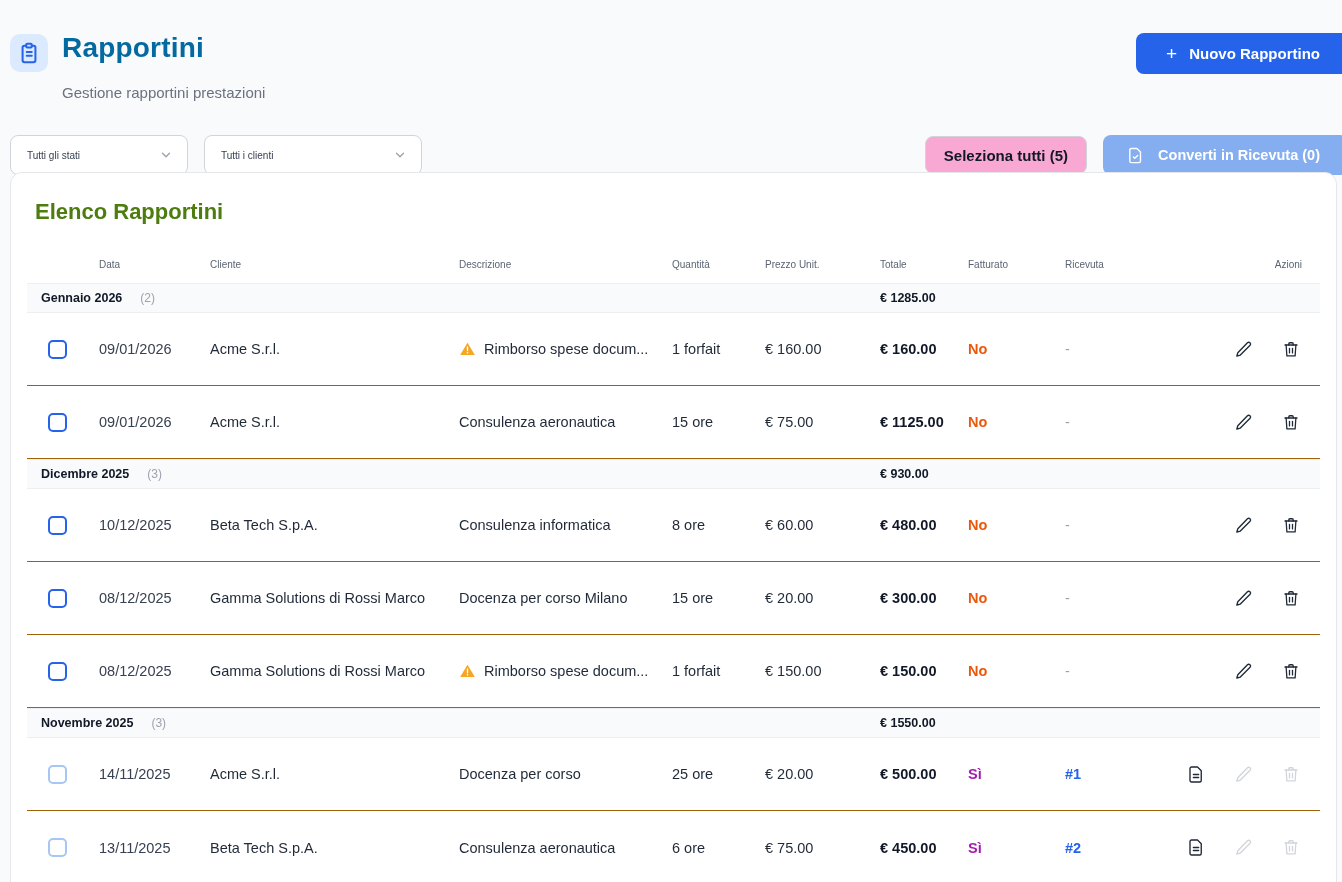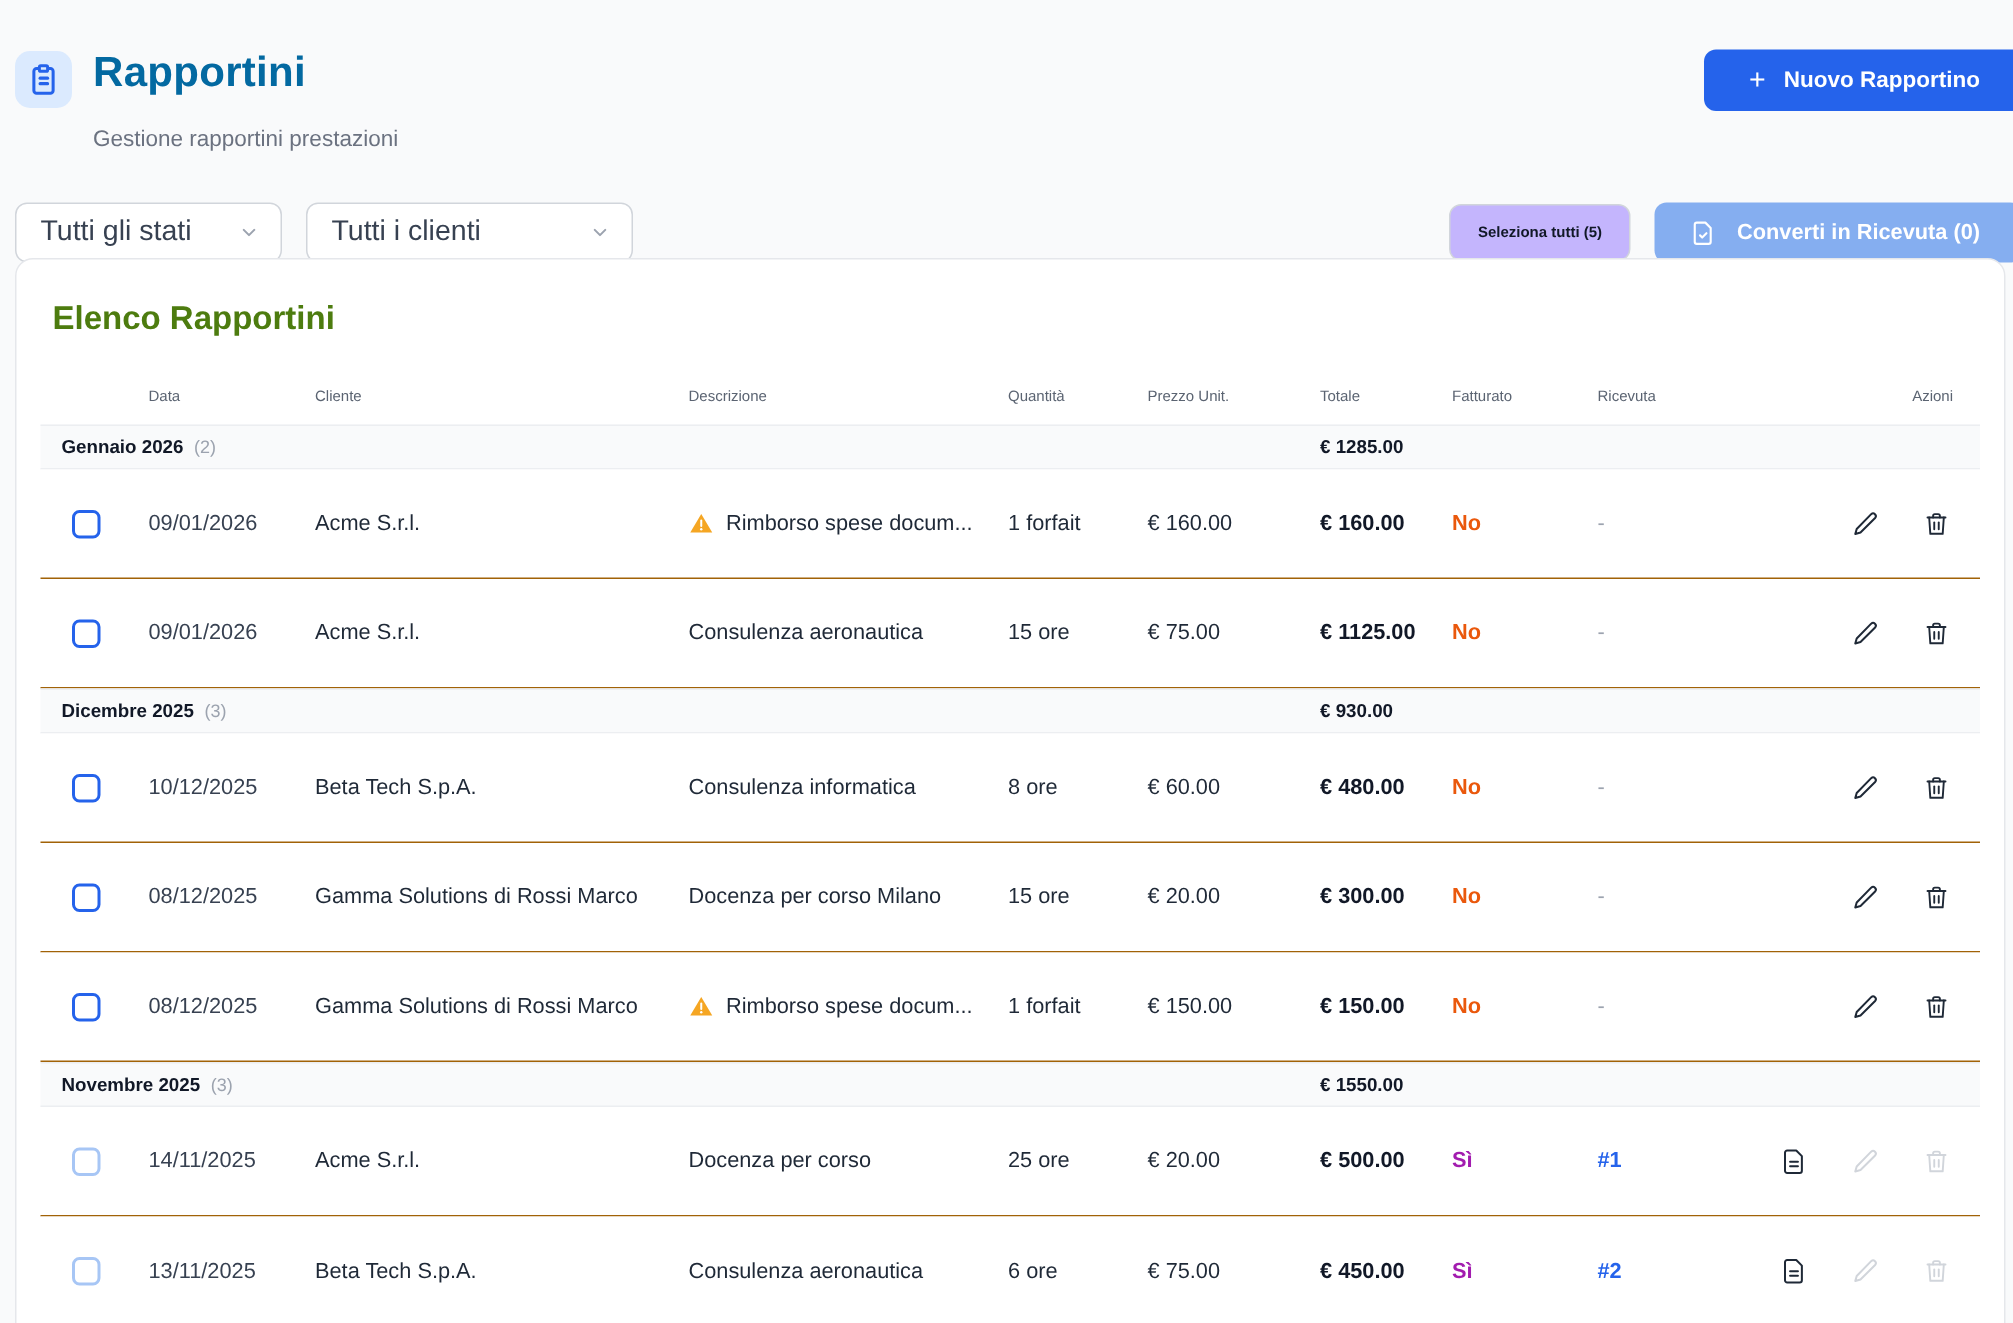--- a/index.html
+++ b/index.html
@@ -35,29 +35,29 @@
   .plus-glyph { font-size: 19px; font-weight: 400; line-height: 1; }
 
   
   .filterbar {
     display: flex; align-items: center; gap: 16px;
     margin: 34px 0 0 10px; height: 40px; padding-right: 0;
   }
   .select {
     height: 40px; background: #ffffff; border: 1px solid #d1d5db; border-radius: 8px;
     display: flex; align-items: center; justify-content: space-between;
-    padding: 0 14px 0 16px; font-size: 19px; color: #374151; cursor: pointer;
+    padding: 0 14px 0 16px; font-size: 10px; color: #374151; cursor: pointer;
   }
   .select.w1 { width: 178px; }
   .select.w2 { width: 218px; }
   .select .chev { color: #9ca3af; margin-left: 10px; }
   .filter-spacer { flex: 1; }
   .btn-outline {
-    height: 38px; background: #c4b5fd; border: 1px solid #d1d5db; border-radius: 8px;
-    font-family: inherit; font-size: 10px; font-weight: 600; color: #111827;
+    height: 38px; background: #f9a8d4; border: 1px solid #d1d5db; border-radius: 8px;
+    font-family: inherit; font-size: 15px; font-weight: 600; color: #111827;
     padding: 0 18px; cursor: pointer;
   }
   .btn-convert {
     height: 40px; background: #85aef0; color: #ffffff; border: none; border-radius: 8px;
     font-family: inherit; font-size: 14.5px; font-weight: 600;
     display: flex; align-items: center; gap: 14px;
     padding: 0 28px 0 24px; margin-right: -6px; cursor: default;
   }
 
   
@@ -75,21 +75,21 @@
     align-items: center; padding: 0 14px;
   }
   .thead { height: 38px; color: #5b6472; font-size: 10px; font-weight: 500; }
   .thead .h-azioni { text-align: right; padding-right: 4px; }
 
   .group-row {
     background: #f9fafb; height: 30px;
     border-top: 1px solid #eceef1; border-bottom: 1px solid #eceef1;
     font-size: 12.5px;
   }
-  .group-label-cell { grid-column: 1 / 7; display: flex; align-items: baseline; gap: 7px; text-align: right; }
+  .group-label-cell { grid-column: 1 / 7; display: flex; align-items: baseline; gap: 18px; text-align: right; }
   .group-name { font-weight: 700; color: #111827; }
   .group-count { color: #9ca3af; font-size: 12px; }
   .group-total { grid-column: 7 / 8; font-weight: 600; color: #111827; }
 
   .data-row { height: 73px; border-bottom: 1px solid #a16207; background: #fff; font-size: 14.5px; color: #1f2937; }
   .data-row:last-child { border-bottom: none; }
   .cell-date { color: #374151; }
   .cell-desc { display: flex; align-items: center; gap: 8px; white-space: nowrap; overflow: hidden; }
   .warn-ico { flex: 0 0 auto; display: inline-flex; }
   .cell-total { font-weight: 700; color: #111827; }

